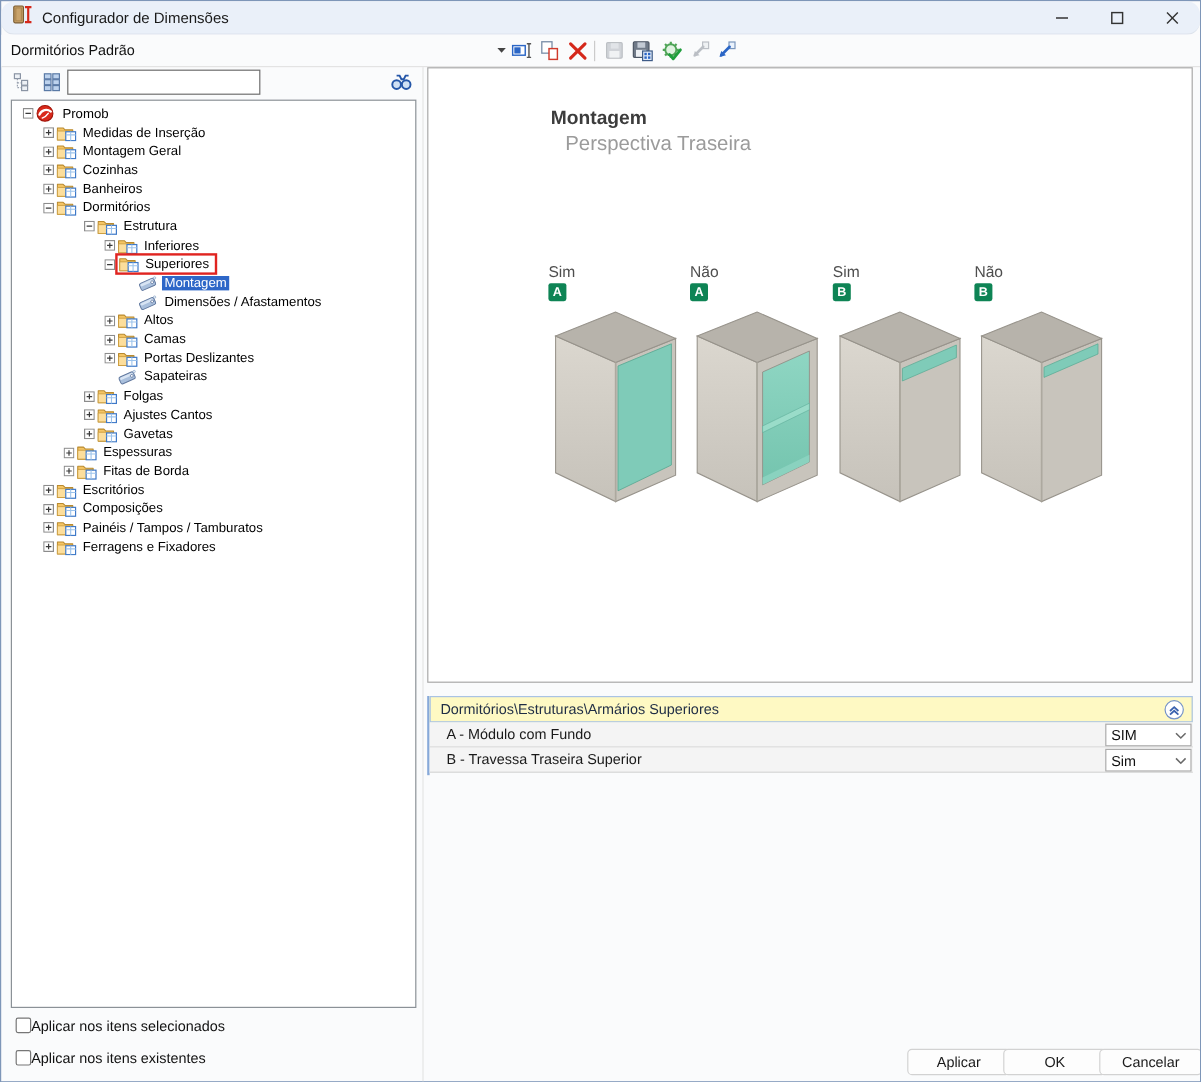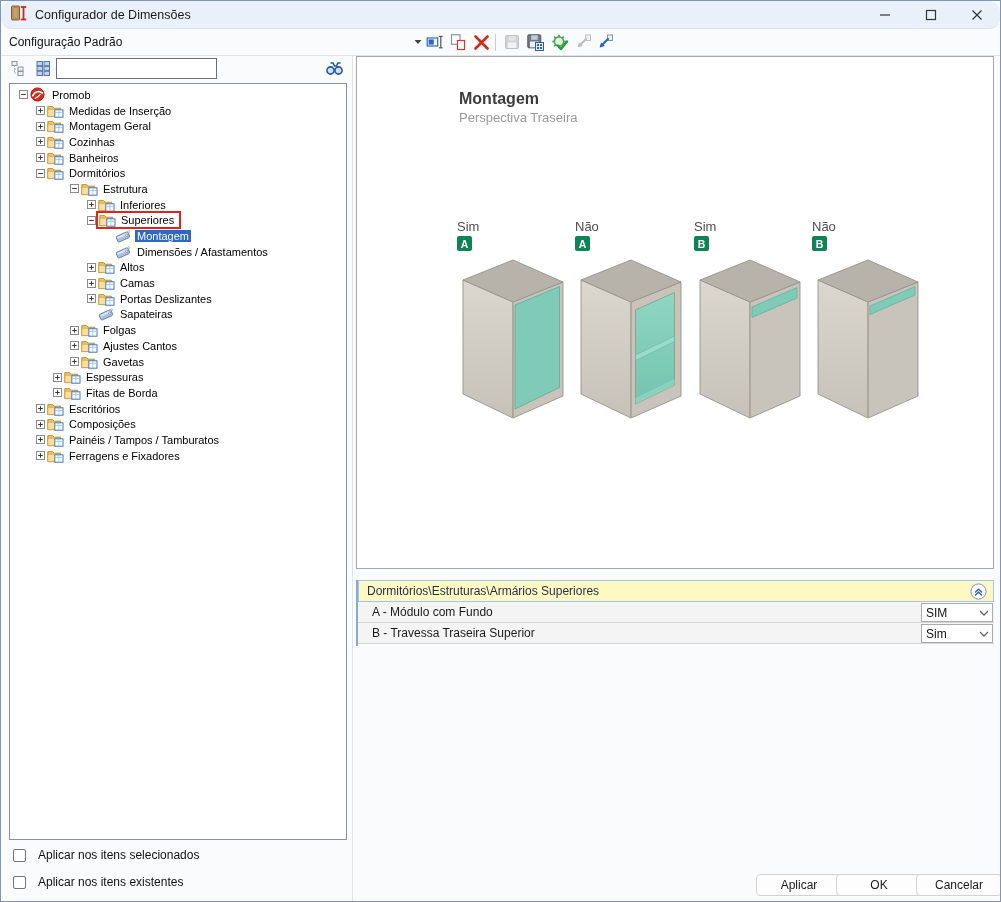--- a/index.html
+++ b/index.html
@@ -43,21 +43,21 @@
   .tree-row .lbl { padding:0 2px; }
   .tree-row .lbl.selected { background:#2E67C8; color:#fff; }
   .tree-row .annot { display:flex; align-items:center; outline:2px solid #E02420; padding:0 3px 0 1px; }
   #vdivider { position:absolute; left:351px; top:55px; width:1px; height:847px; background:#E4E4E4; }
   
   #preview {
     position:absolute; left:355px; top:55px; width:638px; height:513px;
     background:#fff; border:1px solid #A8A8A8;
   }
   #preview-title { position:absolute; left:102px; top:33px; font-size:16px; font-weight:bold; color:#3C3C3C; }
-  #preview-subtitle { position:absolute; left:102px; top:53px; font-size:13px; color:#9B9B9B; }
+  #preview-subtitle { position:absolute; left:114px; top:53px; font-size:17px; color:#9B9B9B; }
   .cab-group { position:absolute; top:162px; width:116px; }
   .cab-label { font-size:13px; color:#4E4E4E; }
   .cab-badge {
     width:15px; height:15px; margin-top:2px; border-radius:2px;
     color:#fff; font-size:10.5px; font-weight:bold;
     display:flex; align-items:center; justify-content:center;
   }
   .cab-svg { margin-top:3px; }
   
   #props {
@@ -72,21 +72,21 @@
   .prop-row {
     position:relative; height:21px; background:#F4F4F4; border-bottom:1px solid #D6D6D6;
     display:flex; align-items:center; padding-left:14px; font-size:12px; color:#1a1a1a;
   }
   .prop-dd {
     position:absolute; right:1px; top:1px; width:72px; height:19px;
     background:#fff; border:1px solid #ABABAB; font-size:12px; color:#111;
     display:flex; align-items:center; justify-content:space-between; padding:0 3px 0 4px;
   }
   
-  .chk-row { position:absolute; left:12px; display:flex; align-items:center; gap:12px; }
+  .chk-row { position:absolute; left:12px; display:flex; align-items:flex-start; gap:0; }
   .chk-box { width:13px; height:13px; background:#fff; border:1px solid #767676; border-radius:2px; }
   .chk-lbl { font-size:12px; color:#111; }
   .btn {
     position:absolute; top:873px; width:86px; height:22px;
     background:#FDFDFD; border:1px solid #D2D2D2; border-radius:4px;
     font-size:12px; color:#1a1a1a; display:flex; align-items:center; justify-content:center;
     font-family:"Liberation Sans", sans-serif;
   }
 </style>
 </head>
@@ -118,21 +118,21 @@
       </div>
       <div class="win-btn">
         <svg width="12" height="12" viewBox="0 0 12 12">
             <path d="M1.5 1.5 L10.5 10.5 M10.5 1.5 L1.5 10.5" stroke="#333" stroke-width="1.2"></path>
           </svg>
       </div>
     </div>
   </div>
 
   <div id="toolbar">
-    <span id="preset-label">Configuração Padrão</span>
+    <span id="preset-label">Dormitórios Padrão</span>
     <div class="tb-icon" style="left:407px">
       <svg width="8" height="6" viewBox="0 0 8 6">
           <path d="M0.5 1 L4 5 L7.5 1 Z" fill="#444"></path>
         </svg>
     </div>
     <div class="tb-icon" style="left:424px">
       <svg width="18" height="18" viewBox="0 0 18 18">
         <rect x="1.2" y="5" width="10.5" height="8" fill="#fff" stroke="#2B66C6" stroke-width="1.2"></rect>
         <rect x="2.6" y="6.4" width="5.2" height="5.2" fill="#2B66C6"></rect>
         <line x1="14.8" y1="3.4" x2="14.8" y2="14.8" stroke="#555" stroke-width="1.2"></line>

